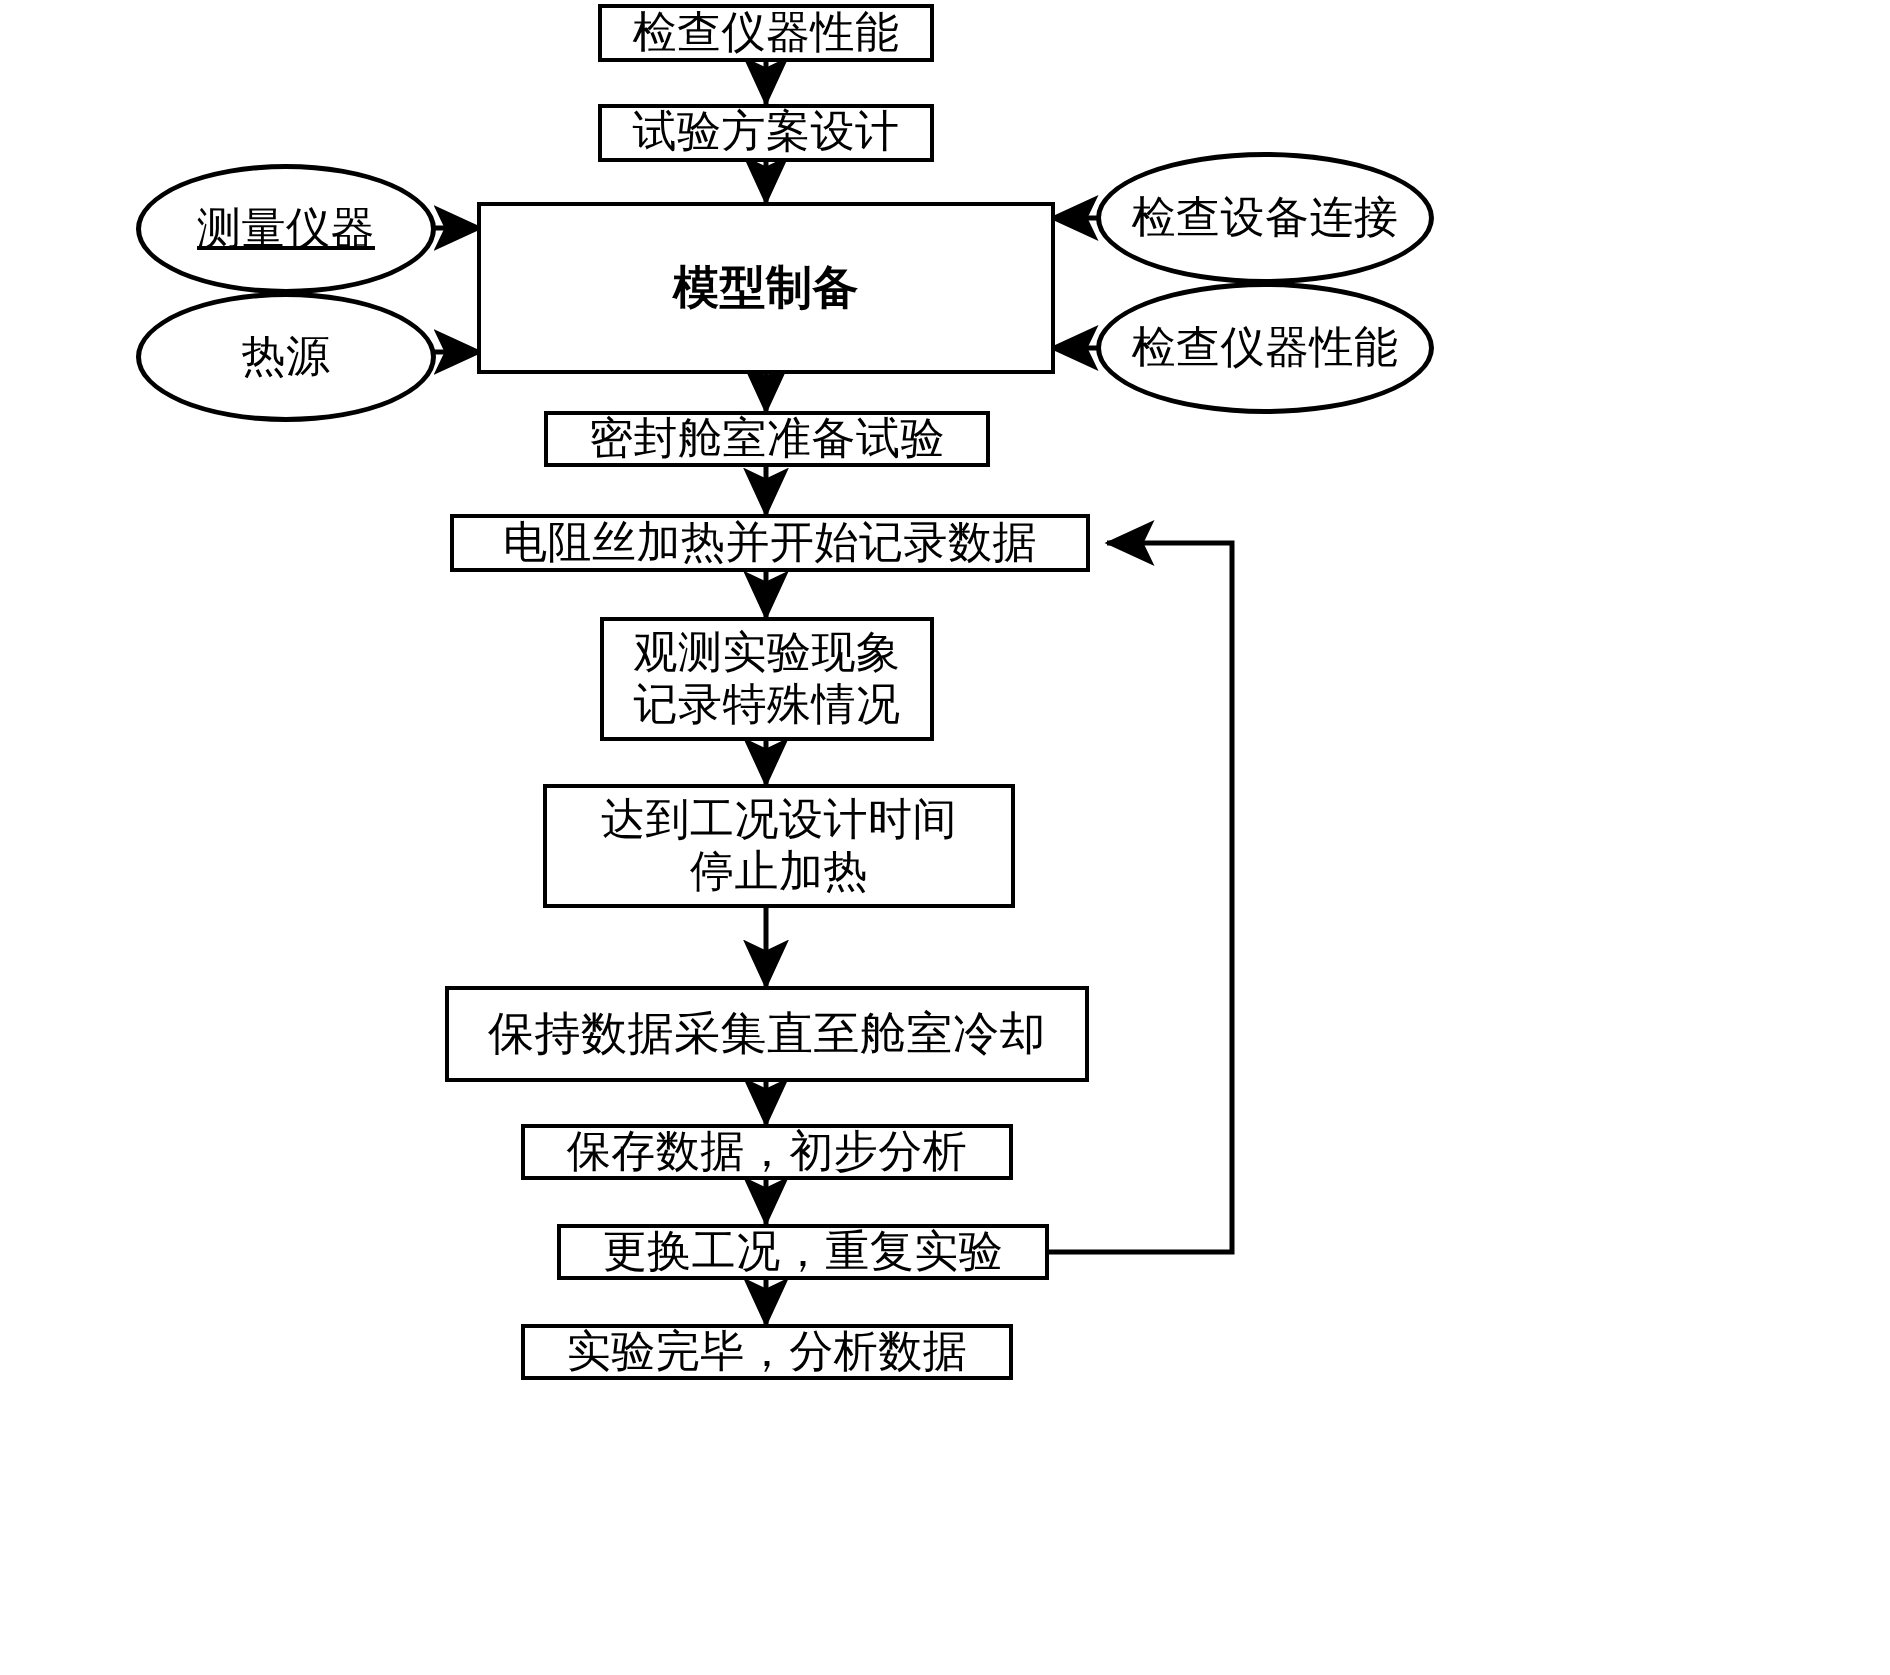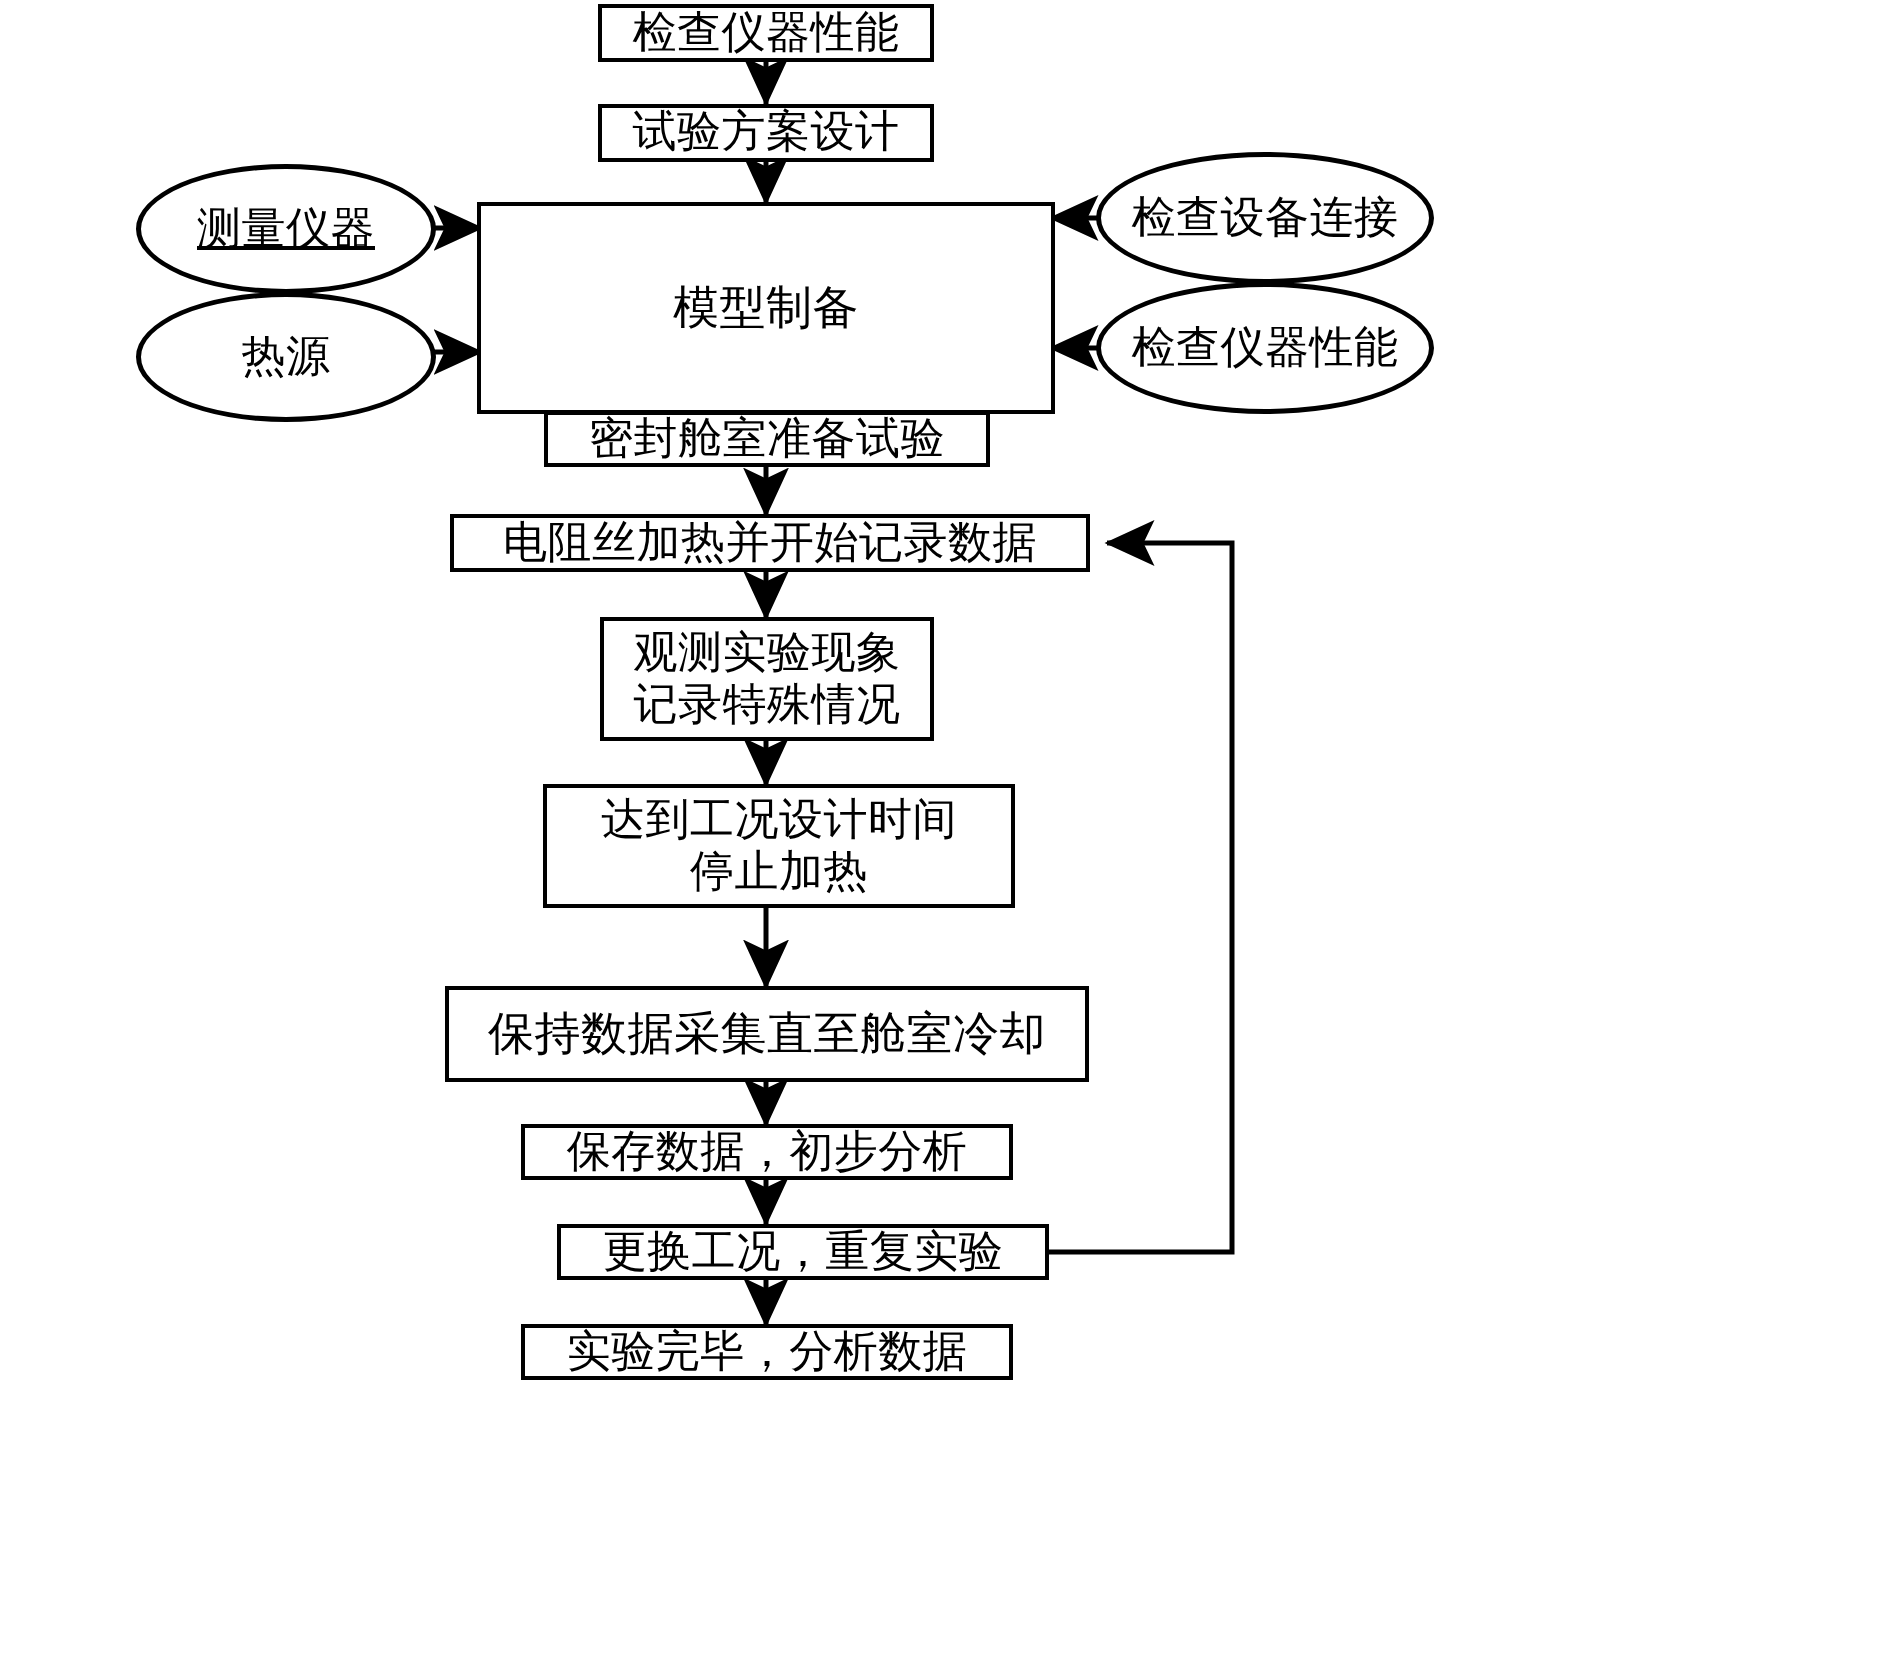--- a/index.html
+++ b/index.html
@@ -92,21 +92,21 @@
   </svg>
 
   <div class="node proc" style="left:598px; top:4px; width:336px; height:58px;">
     <span class="label f44">检查仪器性能</span>
   </div>
 
   <div class="node proc" style="left:598px; top:104px; width:336px; height:58px;align-items:flex-end;">
     <span class="label f44">试验方案设计</span>
   </div>
 
-  <div class="node proc" style="left:477px; top:202px; width:578px; height:212px;">
+  <div class="node proc" style="left:477px; top:202px; width:578px; height:172px;font-weight:bold;">
     <span class="label f46">模型制备</span>
   </div>
 
   <div class="node ellipse" style="left:136px; top:164px; width:300px; height:130px;text-decoration:underline;">
     <span class="label f44">测量仪器</span>
   </div>
 
   <div class="node ellipse" style="left:136px; top:292px; width:300px; height:130px;">
     <span class="label f44">热源</span>
   </div>

